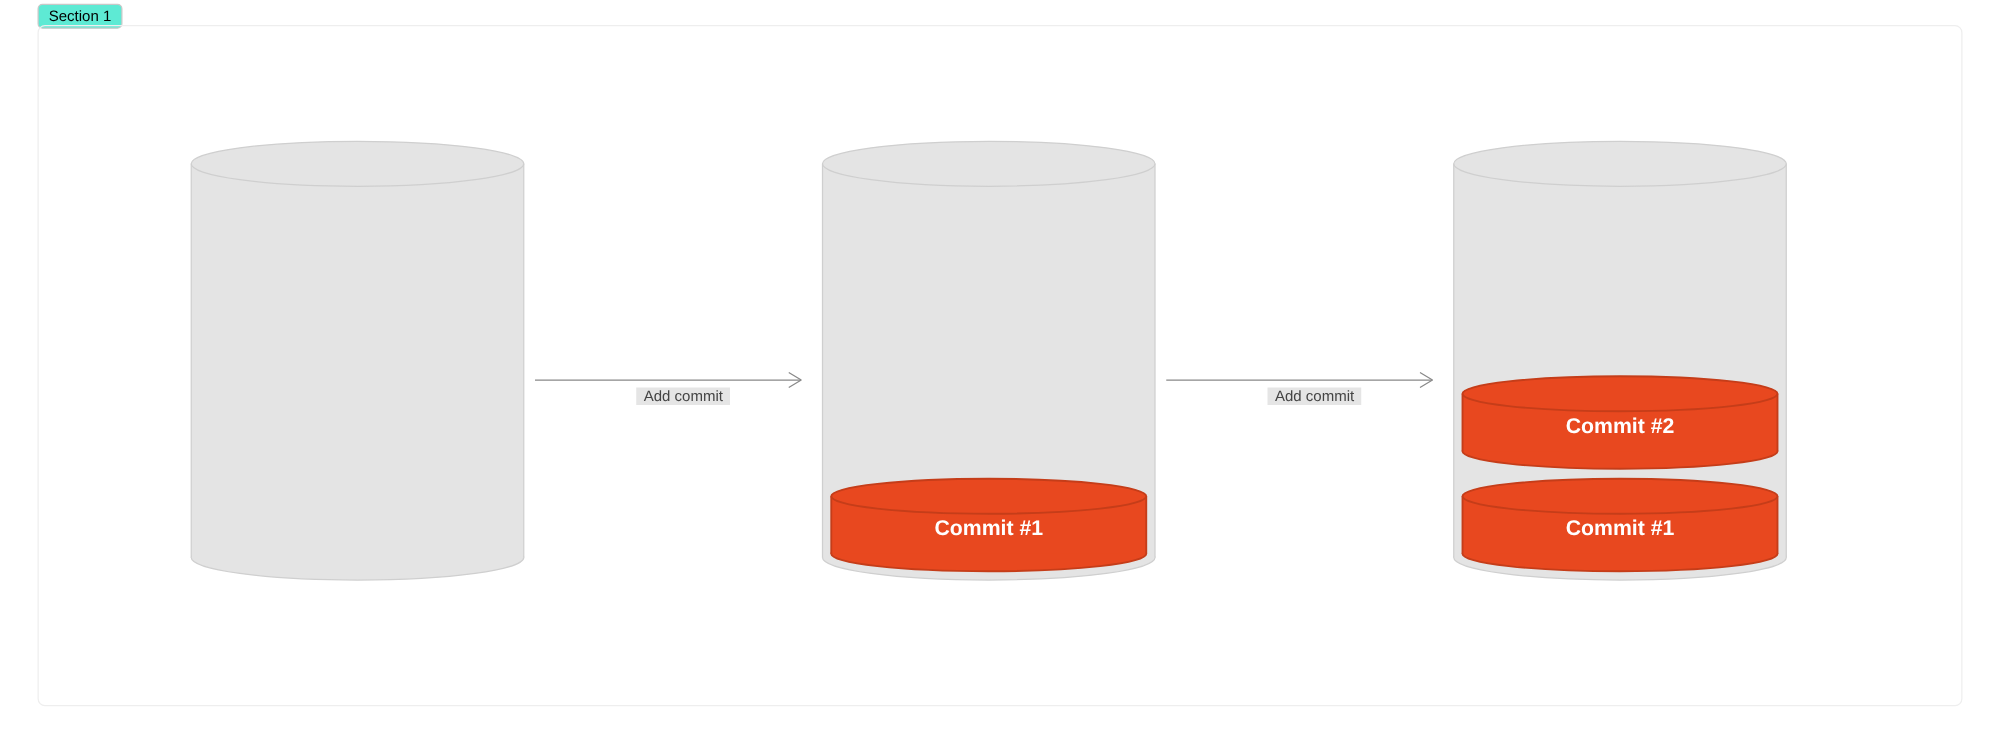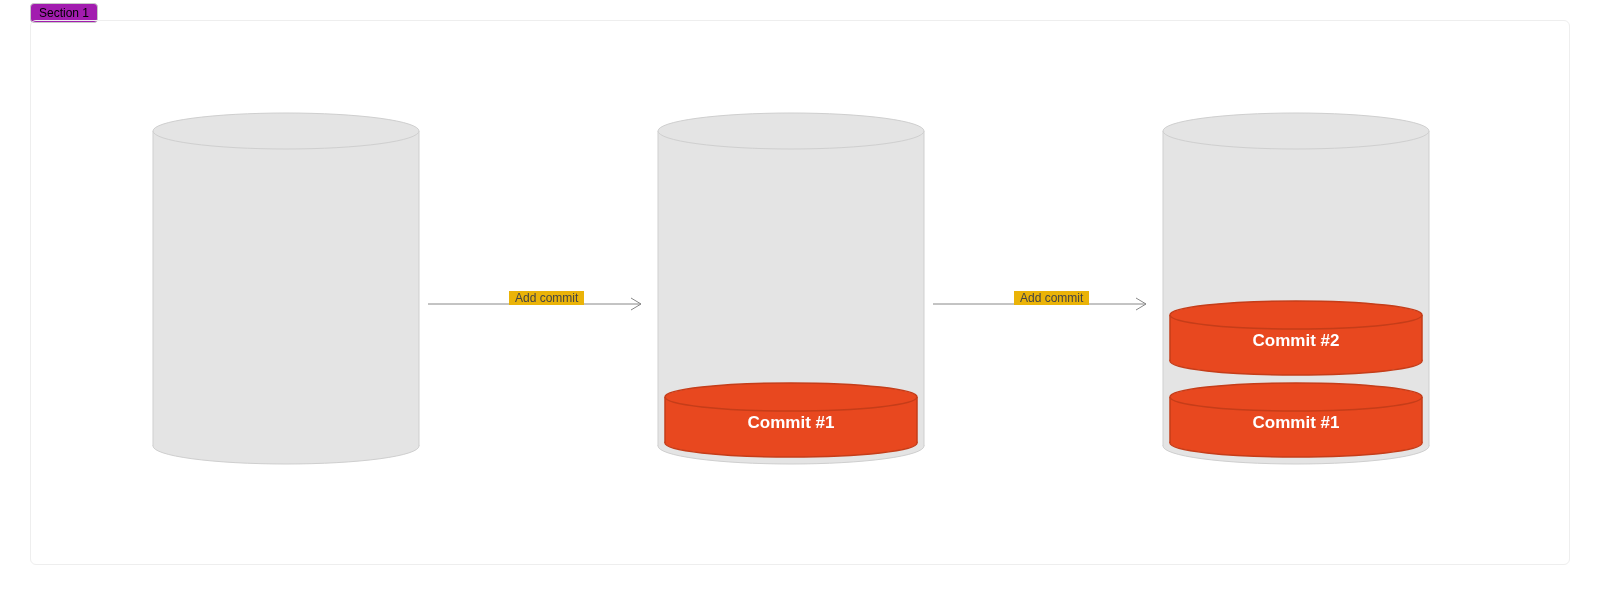--- a/index.html
+++ b/index.html
@@ -10,21 +10,21 @@
     background: #ffffff;
     font-family: -apple-system, BlinkMacSystemFont, "Segoe UI", Helvetica, Arial, sans-serif;
     position: relative;
   }
 
   
   .section-tab {
     position: absolute;
     top: 3px;
     left: 30px;
-    background: #a21caf;
+    background: #5eead4;
     color: #000;
     font-size: 12px;
     padding: 2px 8px;
     border-radius: 4px;
     border: 1px solid #c8c8c8;
   }
 
   
   .panel {
     position: absolute;
@@ -71,24 +71,24 @@
 
   
   .arrow {
     position: absolute;
     top: 263px;
     height: 40px;
   }
   .arrow svg { width: 100%; height: 100%; display:block; overflow:visible; }
   .arrow-label {
     position: absolute;
-    top: 270px;
+    top: 289px;
     font-size: 12px;
     color: #444;
-    background: #eab308;
+    background: #e5e5e5;
     padding: 0 6px;
     white-space: nowrap;
     text-align: center;
   }
 
   
   .cyl-1 { top: 90px; left: 120px; }
   .cyl-2 { top: 90px; left: 625px; }
   .cyl-3 { top: 90px; left: 1130px; }
 

